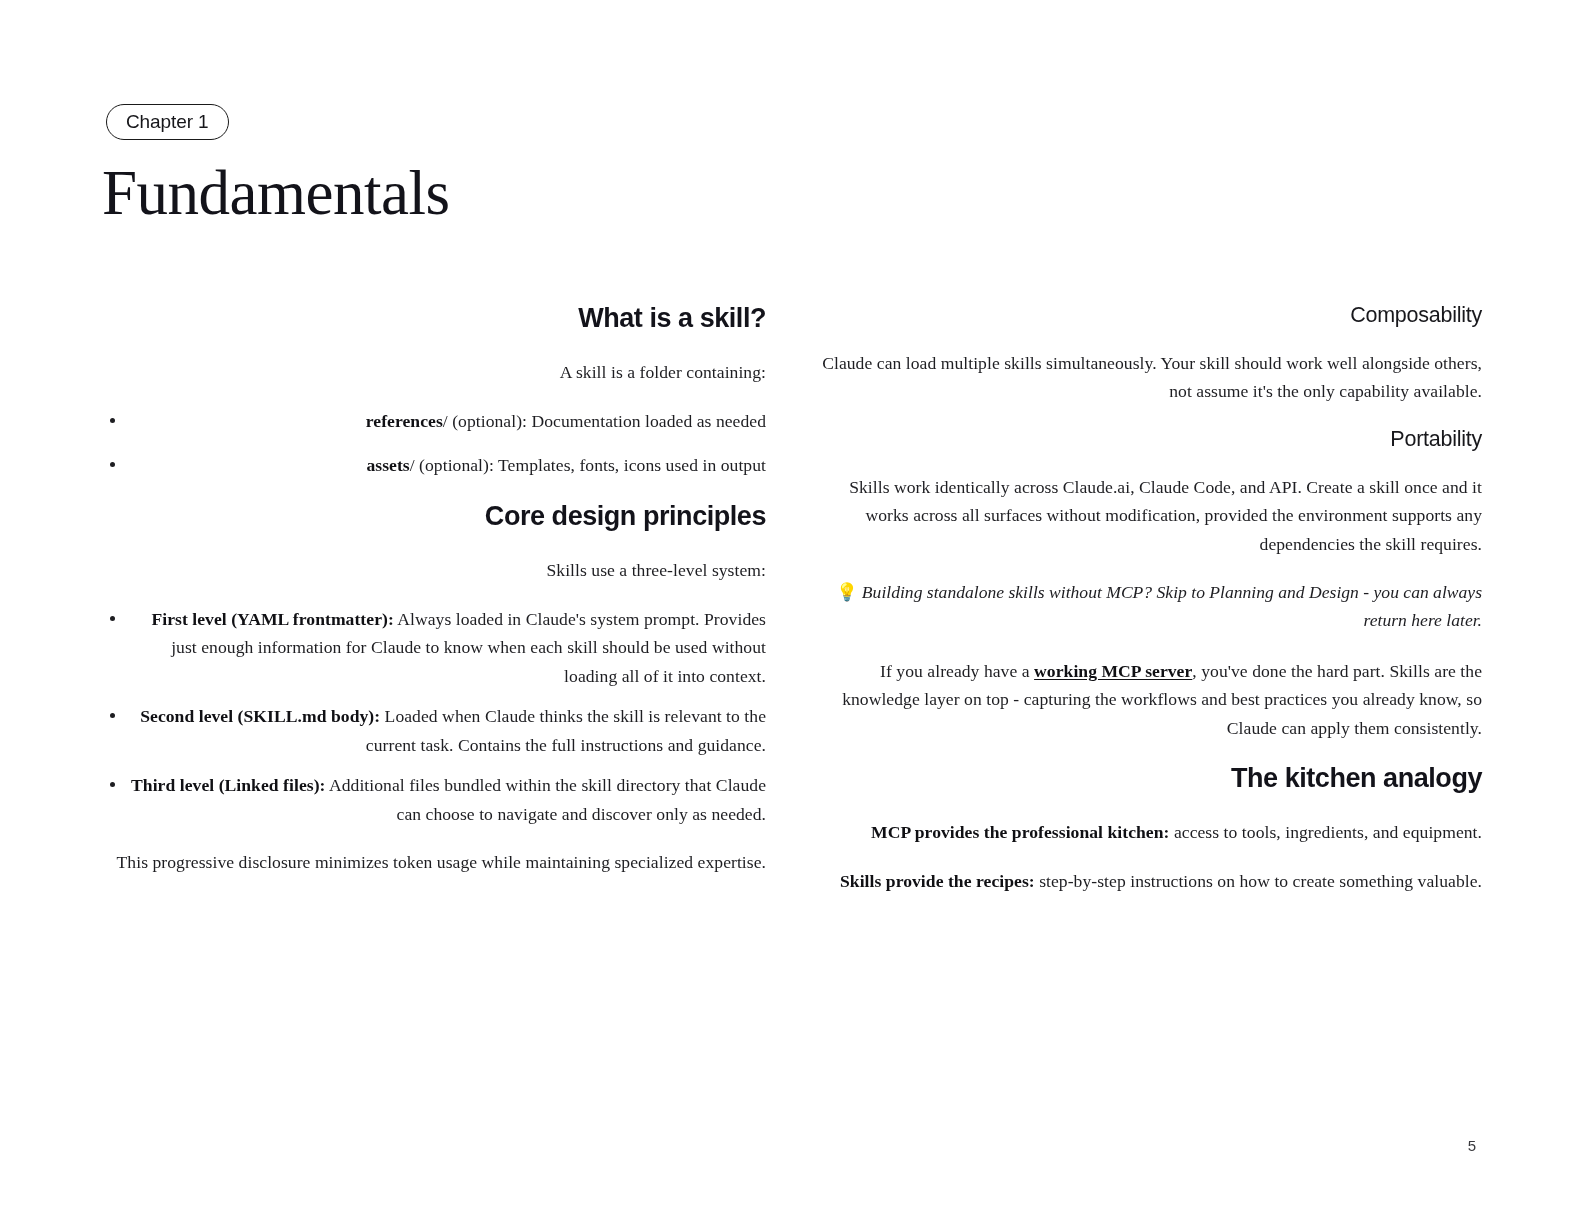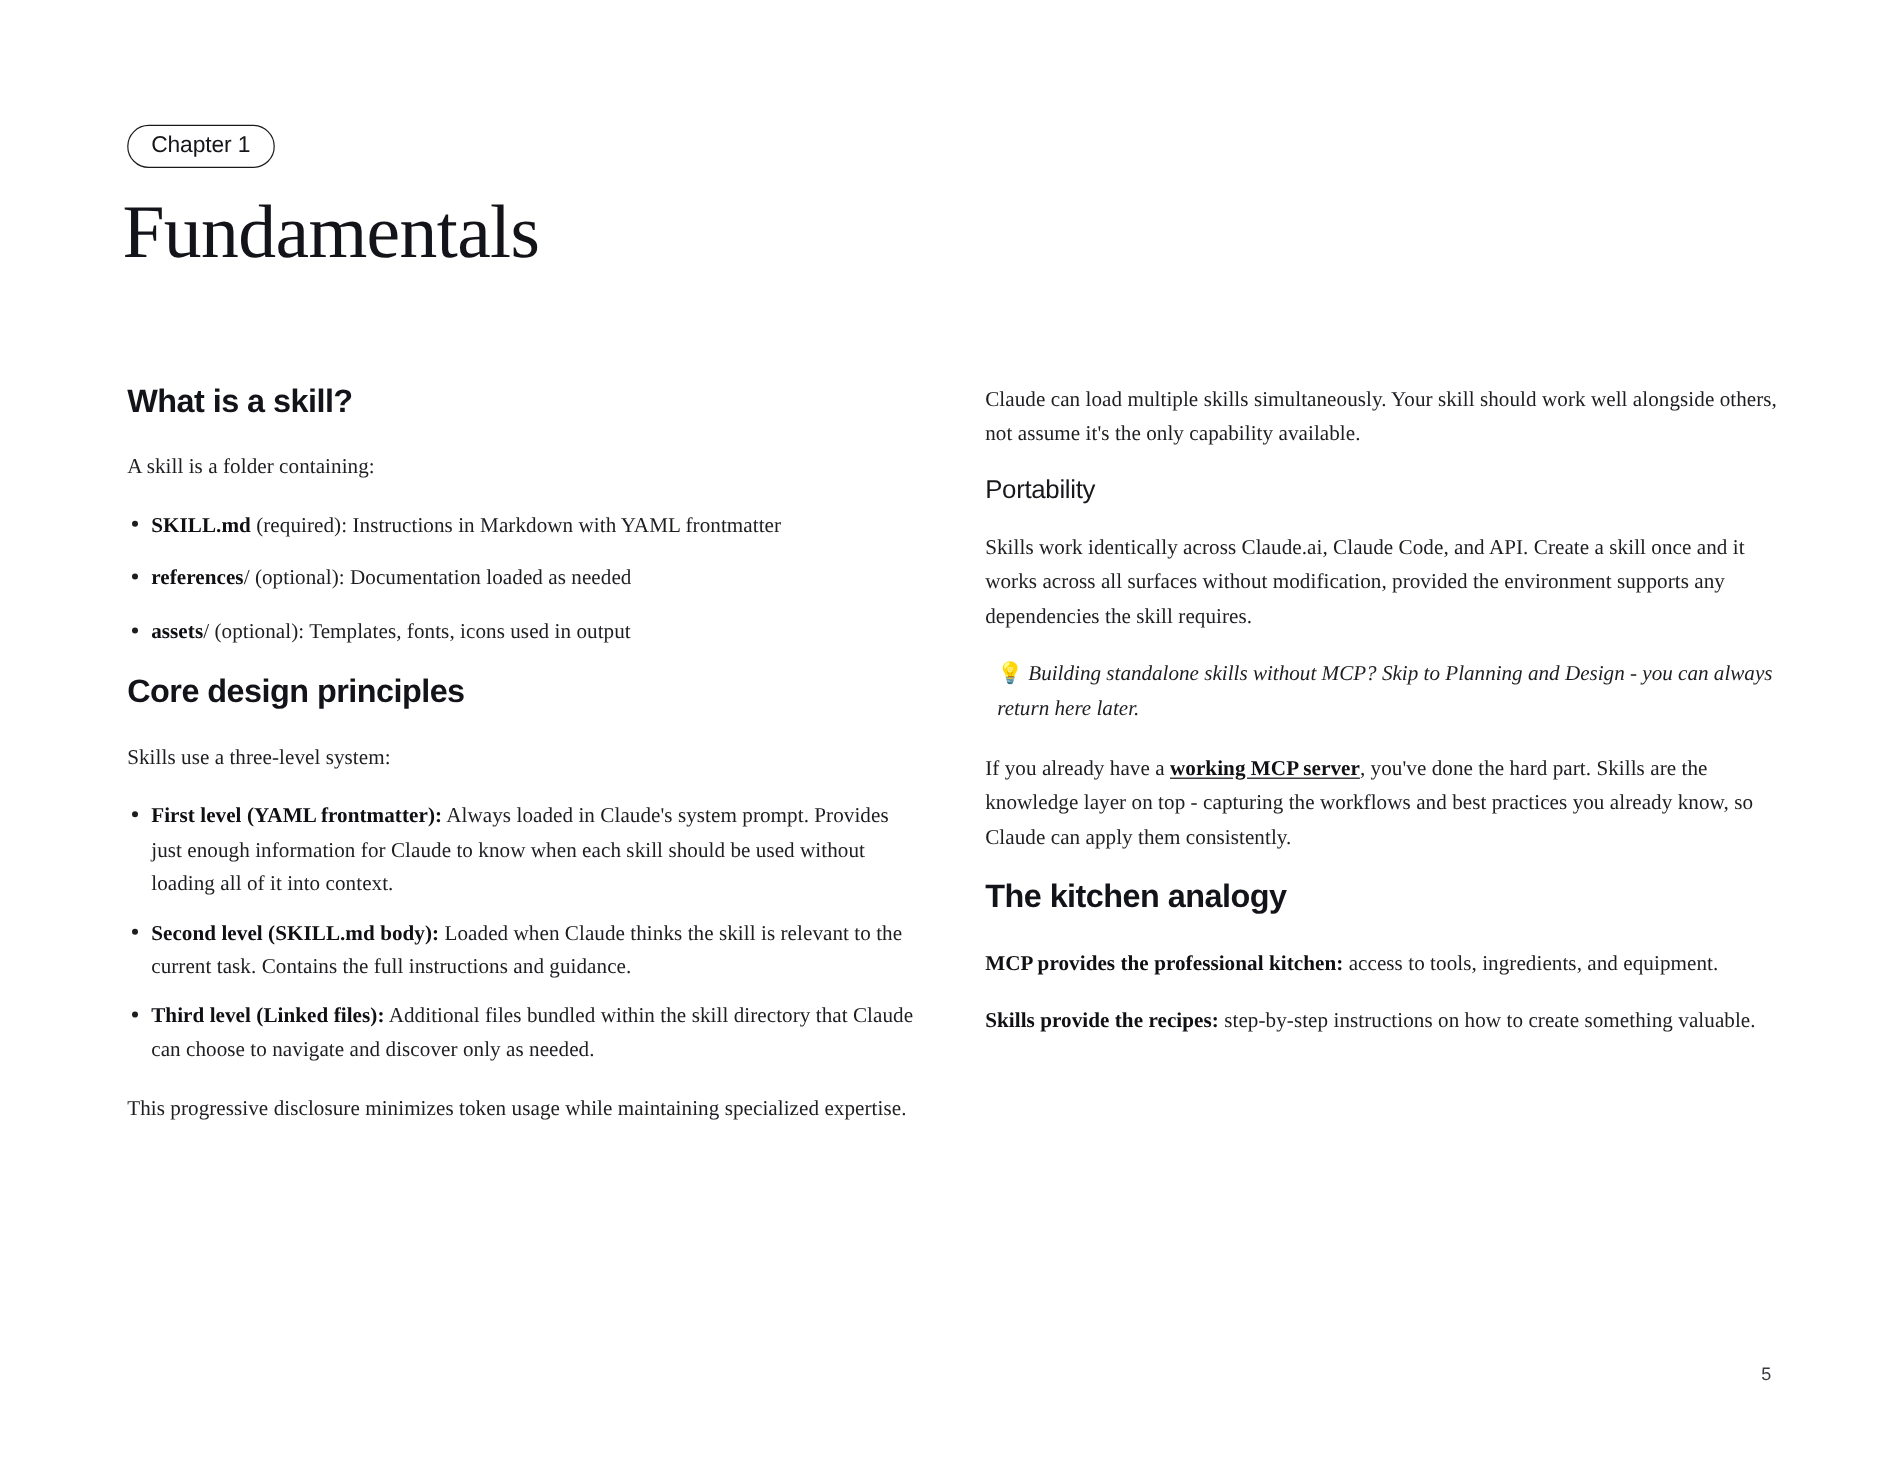--- a/index.html
+++ b/index.html
@@ -45,24 +45,25 @@
     font-weight: 400;
     line-height: 1.06;
     letter-spacing: -0.5px;
     color: #13131a;
   }
 
   
   .columns {
     position: absolute;
     left: 106px;
-    top: 318px;
+    top: 302px;
     width: 1376px;
     display: flex;
-    gap: 14px;
+    gap: 0;
+    text-align: right;
   }
   .col {
     width: 660px;
     flex: 0 0 660px;
   }
   .col.right {
     margin-left: 41px;
     width: 675px;
     flex: 0 0 675px;
   }
@@ -170,40 +171,40 @@
   </div>
 
   <div class="columns">
 
     <div class="col left">
 
       <h2 class="sec">What is a skill?</h2>
       <p class="body">A skill is a folder containing:</p>
 
       <ul class="bullets tight">
-        <li><b>SKILL.md</b><span> (required): Instructions in Markdown with YAML frontmatter</span></li>
         <li><b>references</b><span>/ (optional): Documentation loaded as needed</span></li>
         <li><b>assets</b><span>/ (optional): Templates, fonts, icons used in output</span></li>
       </ul>
 
       <h2 class="sec sec-gap">Core design principles</h2>
 
       <p class="body">Skills use a three-level system:</p>
 
       <ul class="bullets loose">
         <li><b>First level (YAML frontmatter):</b><span> Always loaded in Claude's system prompt. Provides just enough information for Claude to know when each skill should be used without loading all of it into context.</span></li>
         <li><b>Second level (SKILL.md body):</b><span> Loaded when Claude thinks the skill is relevant to the current task. Contains the full instructions and guidance.</span></li>
         <li><b>Third level (Linked files):</b><span> Additional files bundled within the skill directory that Claude can choose to navigate and discover only as needed.</span></li>
       </ul>
 
       <p class="body">This progressive disclosure minimizes token usage while maintaining specialized expertise.</p>
     </div>
 
     <div class="col right">
 
+      <h3 class="sub">Composability</h3>
       <p class="body">Claude can load multiple skills simultaneously. Your skill should work well alongside others, not assume it's the only capability available.</p>
 
       <h3 class="sub sub-gap">Portability</h3>
       <p class="body">Skills work identically across Claude.ai, Claude Code, and API. Create a skill once and it works across all surfaces without modification, provided the environment supports any dependencies the skill requires.</p>
 
 
       <div class="callout">
         <span class="bulb">💡</span><span>Building standalone skills without MCP? Skip to Planning and Design - you can always return here later.</span>
       </div>
 

